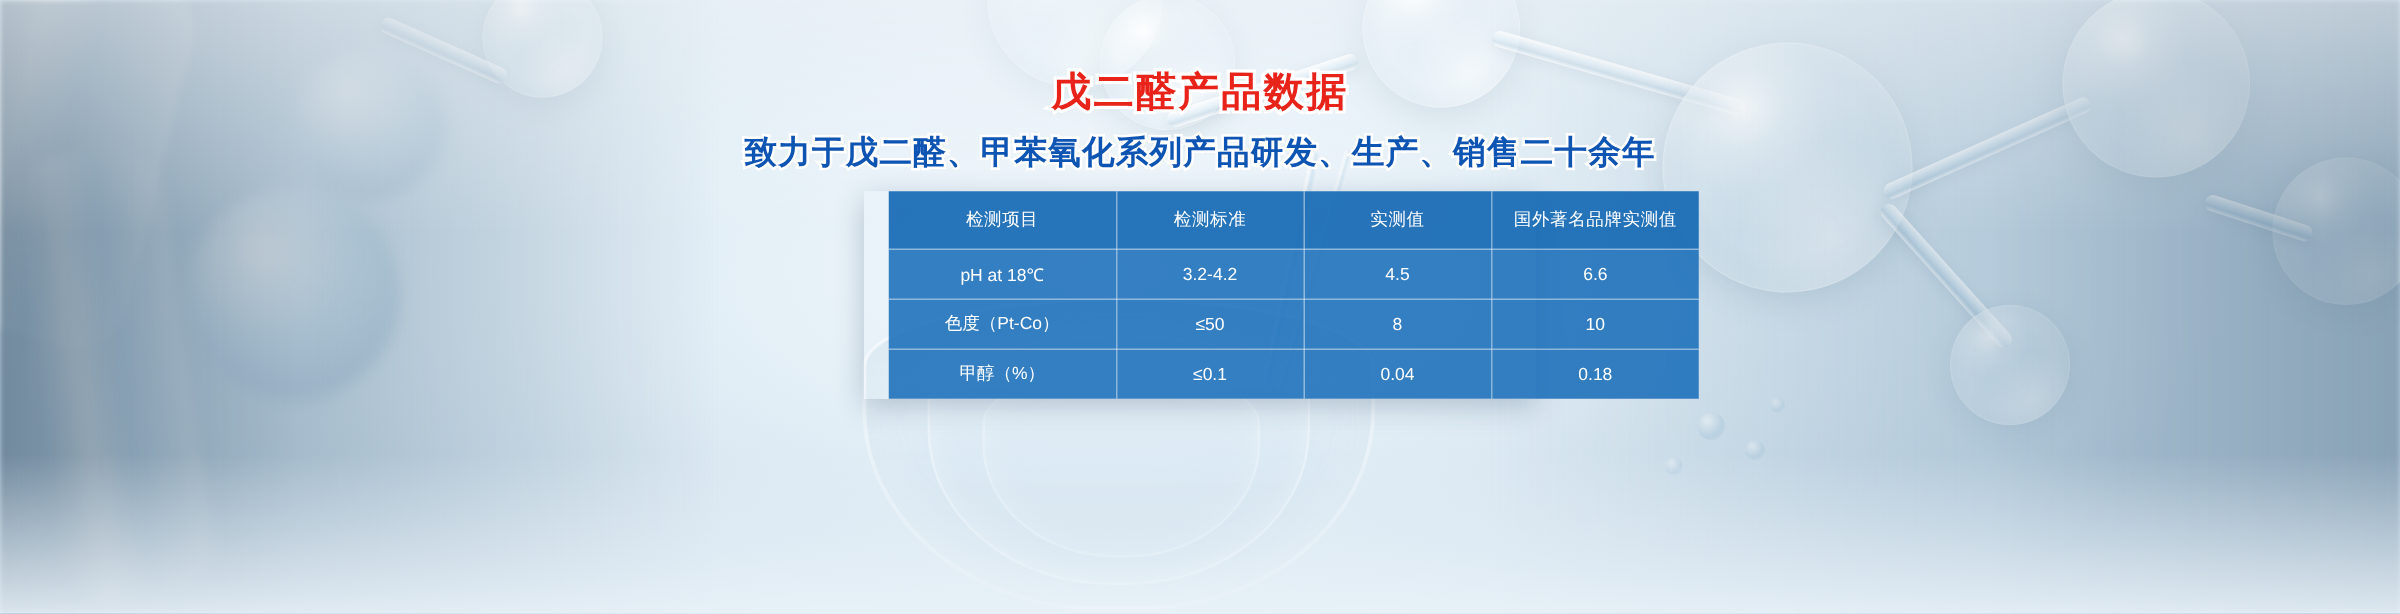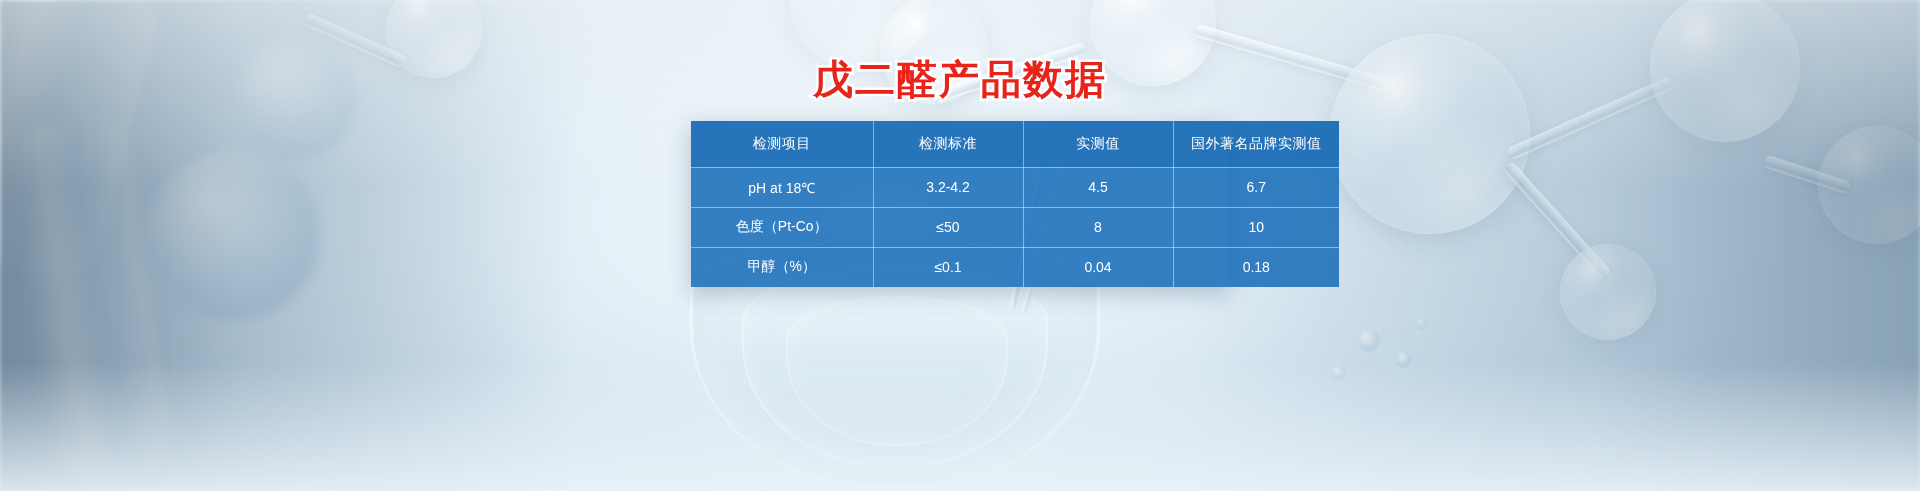--- a/index.html
+++ b/index.html
@@ -83,21 +83,21 @@
   }
 
   
   .content {
     position:absolute; inset:0;
     display:flex; flex-direction:column; align-items:center;
   }
 
   .title {
     margin-top:52px;
-    font-size:40px;
+    font-size:32px;
     font-weight:bold;
     letter-spacing:2px;
     color:#e8231a;
     -webkit-text-stroke:5px #ffffff;
     paint-order:stroke fill;
     text-shadow:0 1px 0 rgba(255,255,255,.9);
     white-space:nowrap;
   }
   .subtitle {
     margin-top:8px;
@@ -107,20 +107,21 @@
     color:#0e55b3;
     -webkit-text-stroke:4px #ffffff;
     paint-order:stroke fill;
     white-space:nowrap;
   }
 
   .table-wrap {
     margin-top:14px;
     width:538px;
     box-shadow:0 6px 22px rgba(40,70,100,.28);
+    padding-left:20px;
   }
   table.data {
     width:100%;
     border-collapse:collapse;
     table-layout:fixed;
   }
   table.data th, table.data td {
     text-align:center;
     color:#ffffff;
     font-size:14px;
@@ -189,20 +190,21 @@
   <div class="bg-vig-l"></div>
   <div class="bg-vig-r"></div>
   <div class="bg-top-sheen"></div>
   <div class="bg-bottom"></div>
 </div>
 
 <div class="content">
 
   <div class="title">戊二醛产品数据</div>
 
+  <div class="subtitle">致力于戊二醛、甲苯氧化系列产品研发、生产、销售二十余年</div>
 
   <div class="table-wrap">
     <table class="data">
       <colgroup>
         <col class="c1">
           <col class="c2">
           <col class="c3">
           <col class="c4">
       </colgroup>
       <thead>
@@ -211,21 +213,21 @@
           <th>检测标准</th>
           <th>实测值</th>
           <th>国外著名品牌实测值</th>
         </tr>
       </thead>
       <tbody>
         <tr>
           <td>pH at 18℃</td>
           <td>3.2-4.2</td>
           <td>4.5</td>
-          <td>6.7</td>
+          <td>6.6</td>
         </tr>
         <tr>
           <td>色度（Pt-Co）</td>
           <td>≤50</td>
           <td>8</td>
           <td>10</td>
         </tr>
         <tr>
           <td>甲醇（%）</td>
           <td>≤0.1</td>

